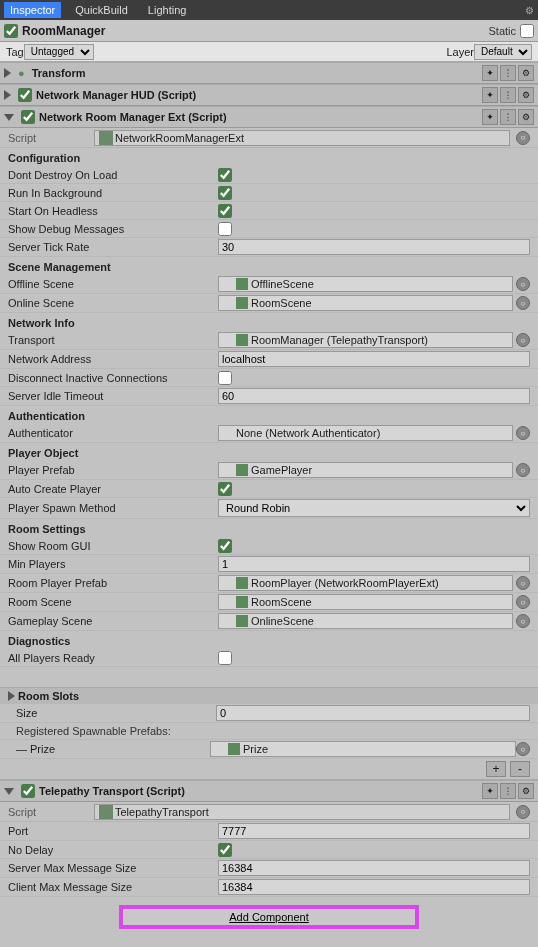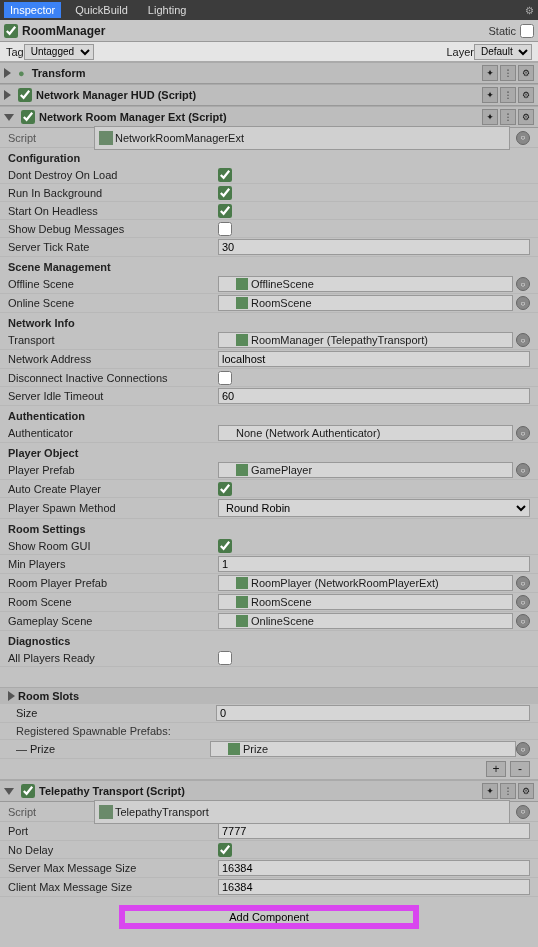--- a/index.html
+++ b/index.html
@@ -114,21 +114,21 @@
       padding: 2px 8px;
       gap: 6px;
       height: 20px;
       border-bottom: 1px solid #b5b5b5;
     }
     .script-label { color: #555; font-size: 11px; width: 80px; }
     .script-value {
       flex: 1;
       background: #d0d0d0;
       border: 1px solid #999;
-      height: 24px;
+      height: 16px;
       padding: 0 4px;
       font-size: 11px;
       display: flex; align-items: center;
     }
     .script-icon {
       width: 14px; height: 14px;
       background: #6a8a6a;
       display: inline-block;
       margin-right: 2px;
     }
@@ -266,24 +266,24 @@
     
     .add-component-row {
       display: flex;
       justify-content: center;
       padding: 8px;
     }
     .add-component-btn {
       width: 300px;
       height: 24px;
       background: #c8c8c8;
-      border: 6px solid #d946ef;
+      border: 4px solid #d946ef;
       font-size: 11px;
       cursor: pointer;
-      display: flex; align-items: center; justify-content: center;
+      display: flex; align-items: center; justify-content: center; text-decoration: underline;
     }
 
     
     .tri-right {
       display: inline-block;
       width: 0; height: 0;
       border-top: 5px solid transparent;
       border-bottom: 5px solid transparent;
       border-left: 7px solid #555;
       margin-right: 3px;

